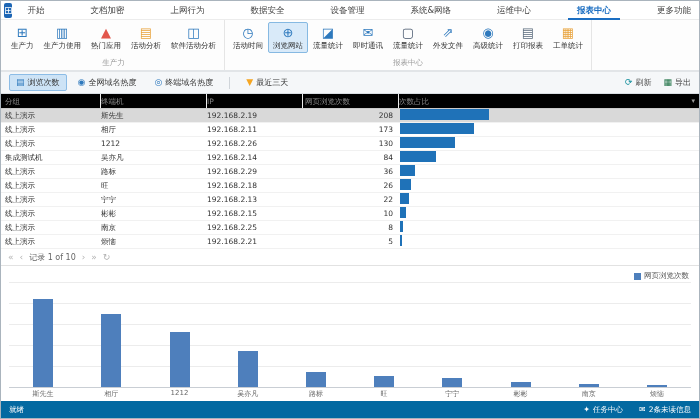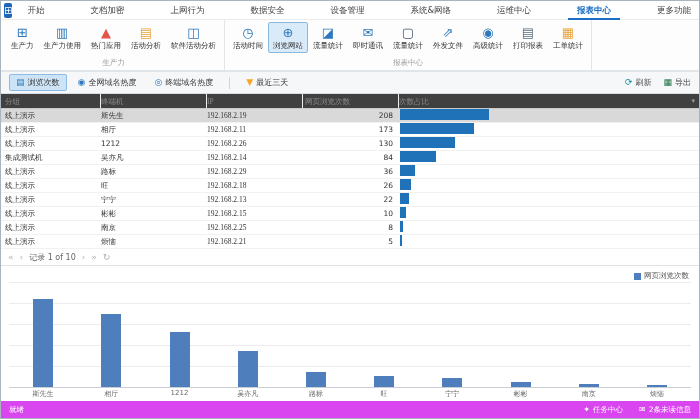--- a/index.html
+++ b/index.html
@@ -36,25 +36,25 @@
   .tool-tab { display:flex; align-items:center; gap:3px; font-size:8px; color:#333;
               padding:2px 6px; border:1px solid transparent; border-radius:2px; cursor:pointer; white-space:nowrap; }
   .tool-tab.active { background:#cde3f6; border-color:#8cbce6; }
   .t-icon { font-size:9px; line-height:9px; }
   .tool-sep { width:1px; height:12px; background:#d0d5da; margin:0 5px; }
   .tool-actions { margin-left:auto; display:flex; gap:12px; }
   .tool-action { display:flex; align-items:center; gap:3px; font-size:8px; color:#444; cursor:pointer; }
 
   
   .thead { display:flex; height:15px; align-items:center; border-bottom:1px solid #c9c9c9;
-           font-size:7.5px; color:#8a8a8a; background:#404040; flex:0 0 auto; }
+           font-size:7.5px; color:#8a8a8a; background:#000000; flex:0 0 auto; }
   .trow { display:flex; height:14px; align-items:center; font-size:7.5px; color:#333;
           border-bottom:1px solid #f1f1f1; background:#fff; cursor:pointer; }
   .trow.selected { background:#d9d9d9; }
-  .c1 { width:100px; padding-left:4px; } .c2 { width:106px; } .c3 { width:96px;font-family:Liberation Serif, serif; }
+  .c1 { width:100px; padding-left:4px; } .c2 { width:106px; } .c3 { width:96px; }
   .c4 { width:96px; text-align:right; padding-right:6px; }
   .c5 { flex:1; position:relative; display:flex; align-items:flex-start; height:100%; }
   .thead .c4 { text-align:left; padding-left:2px; }
   .thead > div { border-right:1px solid #ededed; height:100%; line-height:15px; cursor:pointer; }
   .thead .c5 { border-right:none; justify-content:space-between; padding-right:4px; }
   .col-arrow { color:#9a9a9a; font-size:7px; cursor:pointer; }
   .tbar { height:11px; background:#1f72b8; margin-left:1px; }
 
   
   .pager { height:17px; border-bottom:1px solid #e2e2e2; display:flex; align-items:center;
@@ -74,21 +74,21 @@
   .cbar { width:20px; background:#4e7fbc; }
   .xlabels { position:absolute; left:8px; right:8px; bottom:0; display:flex; height:12px; }
   .xlab { flex:1; text-align:center; font-size:7px; color:#666; white-space:nowrap; overflow:hidden; }
 
   
   .watermark { position:absolute; right:4px; bottom:13px; font-size:21px; font-weight:bold;
                letter-spacing:1px; color:rgba(255,255,255,0.92); z-index:5; pointer-events:none;
                -webkit-text-stroke:1px #aeb4ba; text-shadow:0 0 3px rgba(110,120,130,0.55); }
 
   
-  .statusbar { height:17px; background:#d946ef; color:#fff; display:flex; align-items:center;
+  .statusbar { height:17px; background:#0369a1; color:#fff; display:flex; align-items:center;
                font-size:7.5px; padding:0 8px; flex:0 0 auto; }
   .status-right { margin-left:auto; display:flex; gap:16px; align-items:center; }
   .status-item { display:flex; align-items:center; gap:3px; cursor:pointer; }
   .s-icon { font-size:8px; }
 </style>
 </head>
 <body>
 
 <div class="window">
 

